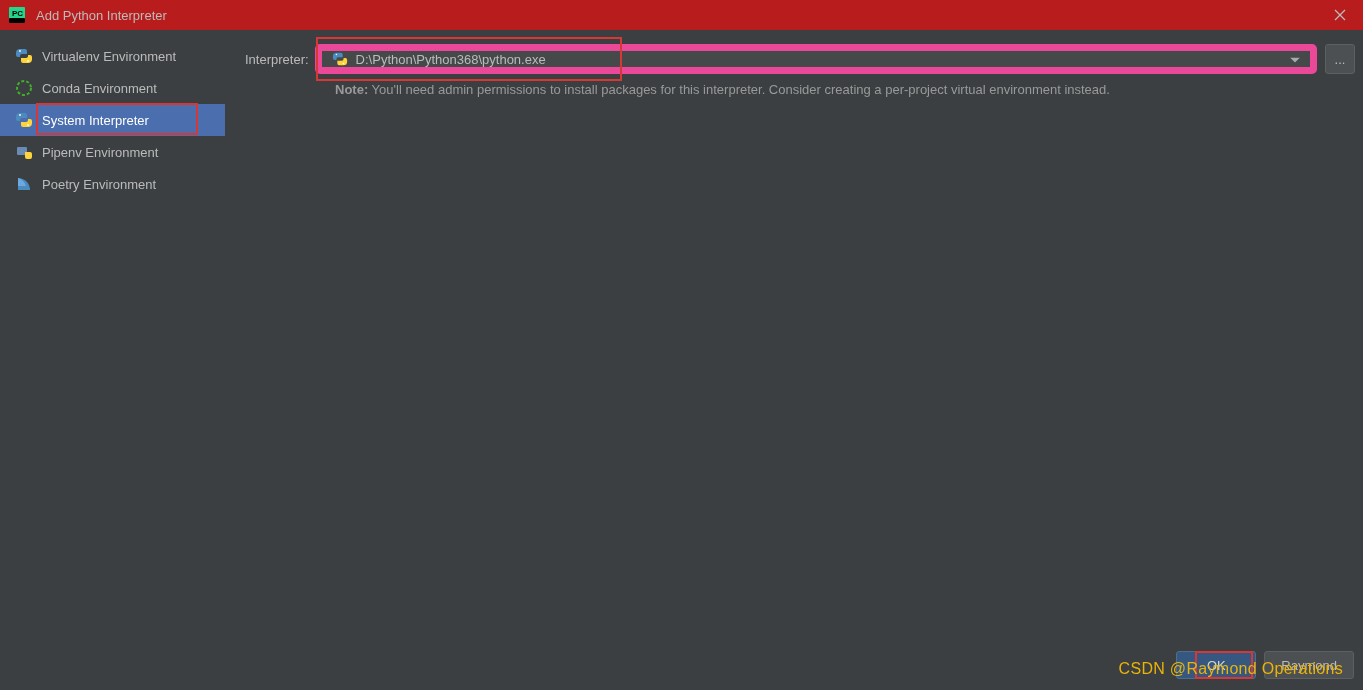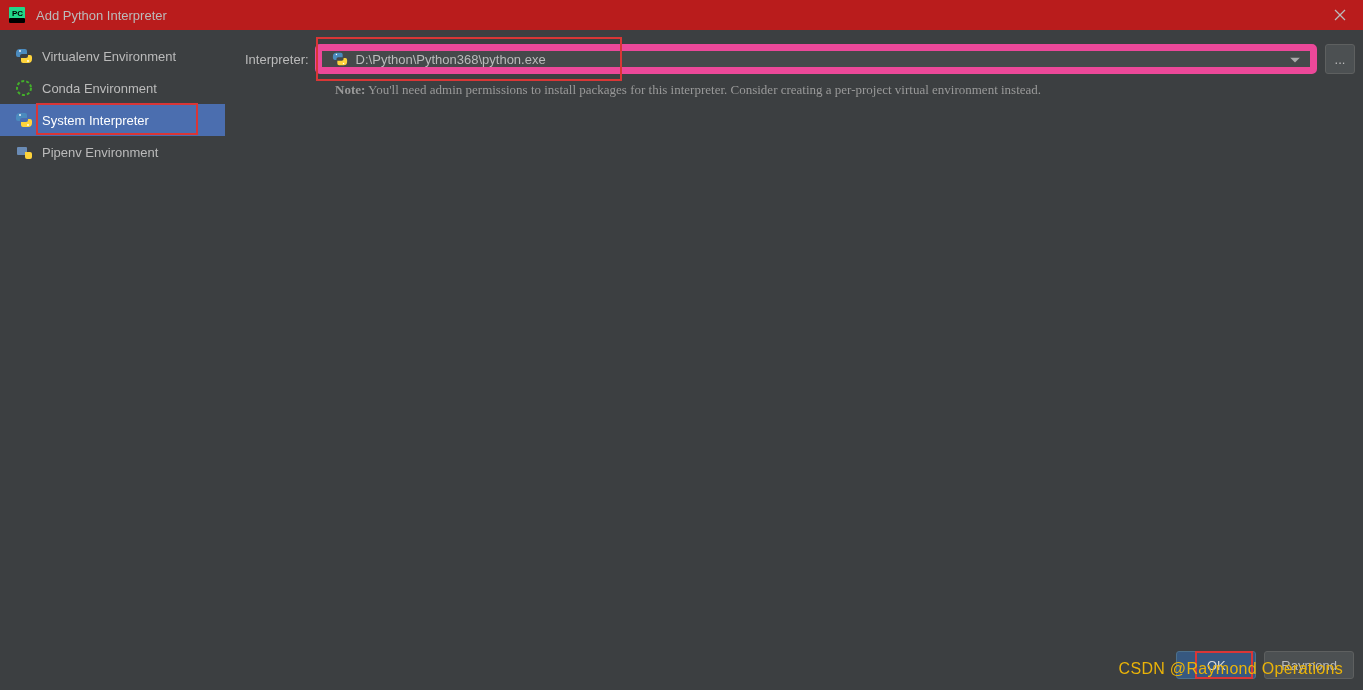--- a/index.html
+++ b/index.html
@@ -109,21 +109,20 @@
     border-radius: 3px;
     display: flex; align-items: center; justify-content: center;
     color: #bbbbbb;
     cursor: pointer;
   }
   .note-row {
     margin-top: 8px;
     color: #999999;
     font-size: 13px;
     padding-left: 90px;
-    font-family: Liberation Serif, serif;
   }
   .note-row .note-label { font-weight: bold; color: #999999; }
   .footer {
     position: absolute;
     bottom: 0; left: 0; right: 0;
     height: 50px;
     display: flex;
     align-items: center;
     justify-content: flex-end;
     padding-right: 9px;
@@ -224,20 +223,29 @@
     <div class="sidebar-item">
       <span class="s-icon">
         <svg width="18" height="18" viewBox="0 0 18 18">
             <rect x="2" y="4" width="10" height="8" rx="1" fill="#6a8bb5"></rect>
             <path d="M10 9h5a2 2 0 0 1 2 2v3a2 2 0 0 1-2 2h-3a2 2 0 0 1-2-2z" fill="#ffd43b"></path>
           </svg>
       </span>
       <span>Pipenv Environment</span>
     </div>
 
+    <div class="sidebar-item">
+      <span class="s-icon">
+        <svg width="18" height="18" viewBox="0 0 18 18">
+            <path d="M3 3a12 12 0 0 1 12 12L3 15z" fill="#4b8bbe"></path>
+            <path d="M3 3a12 12 0 0 1 8 8L3 11z" fill="#6ca9e0"></path>
+          </svg>
+      </span>
+      <span>Poetry Environment</span>
+    </div>
 
   </div>
 
   <div class="main">
     <div class="row">
       <span class="field-label">Interpreter:</span>
       <div class="dropdown-wrap">
         <div class="dropdown">
           <span class="py-icon">
             <svg width="16" height="16" viewBox="0 0 18 18">

